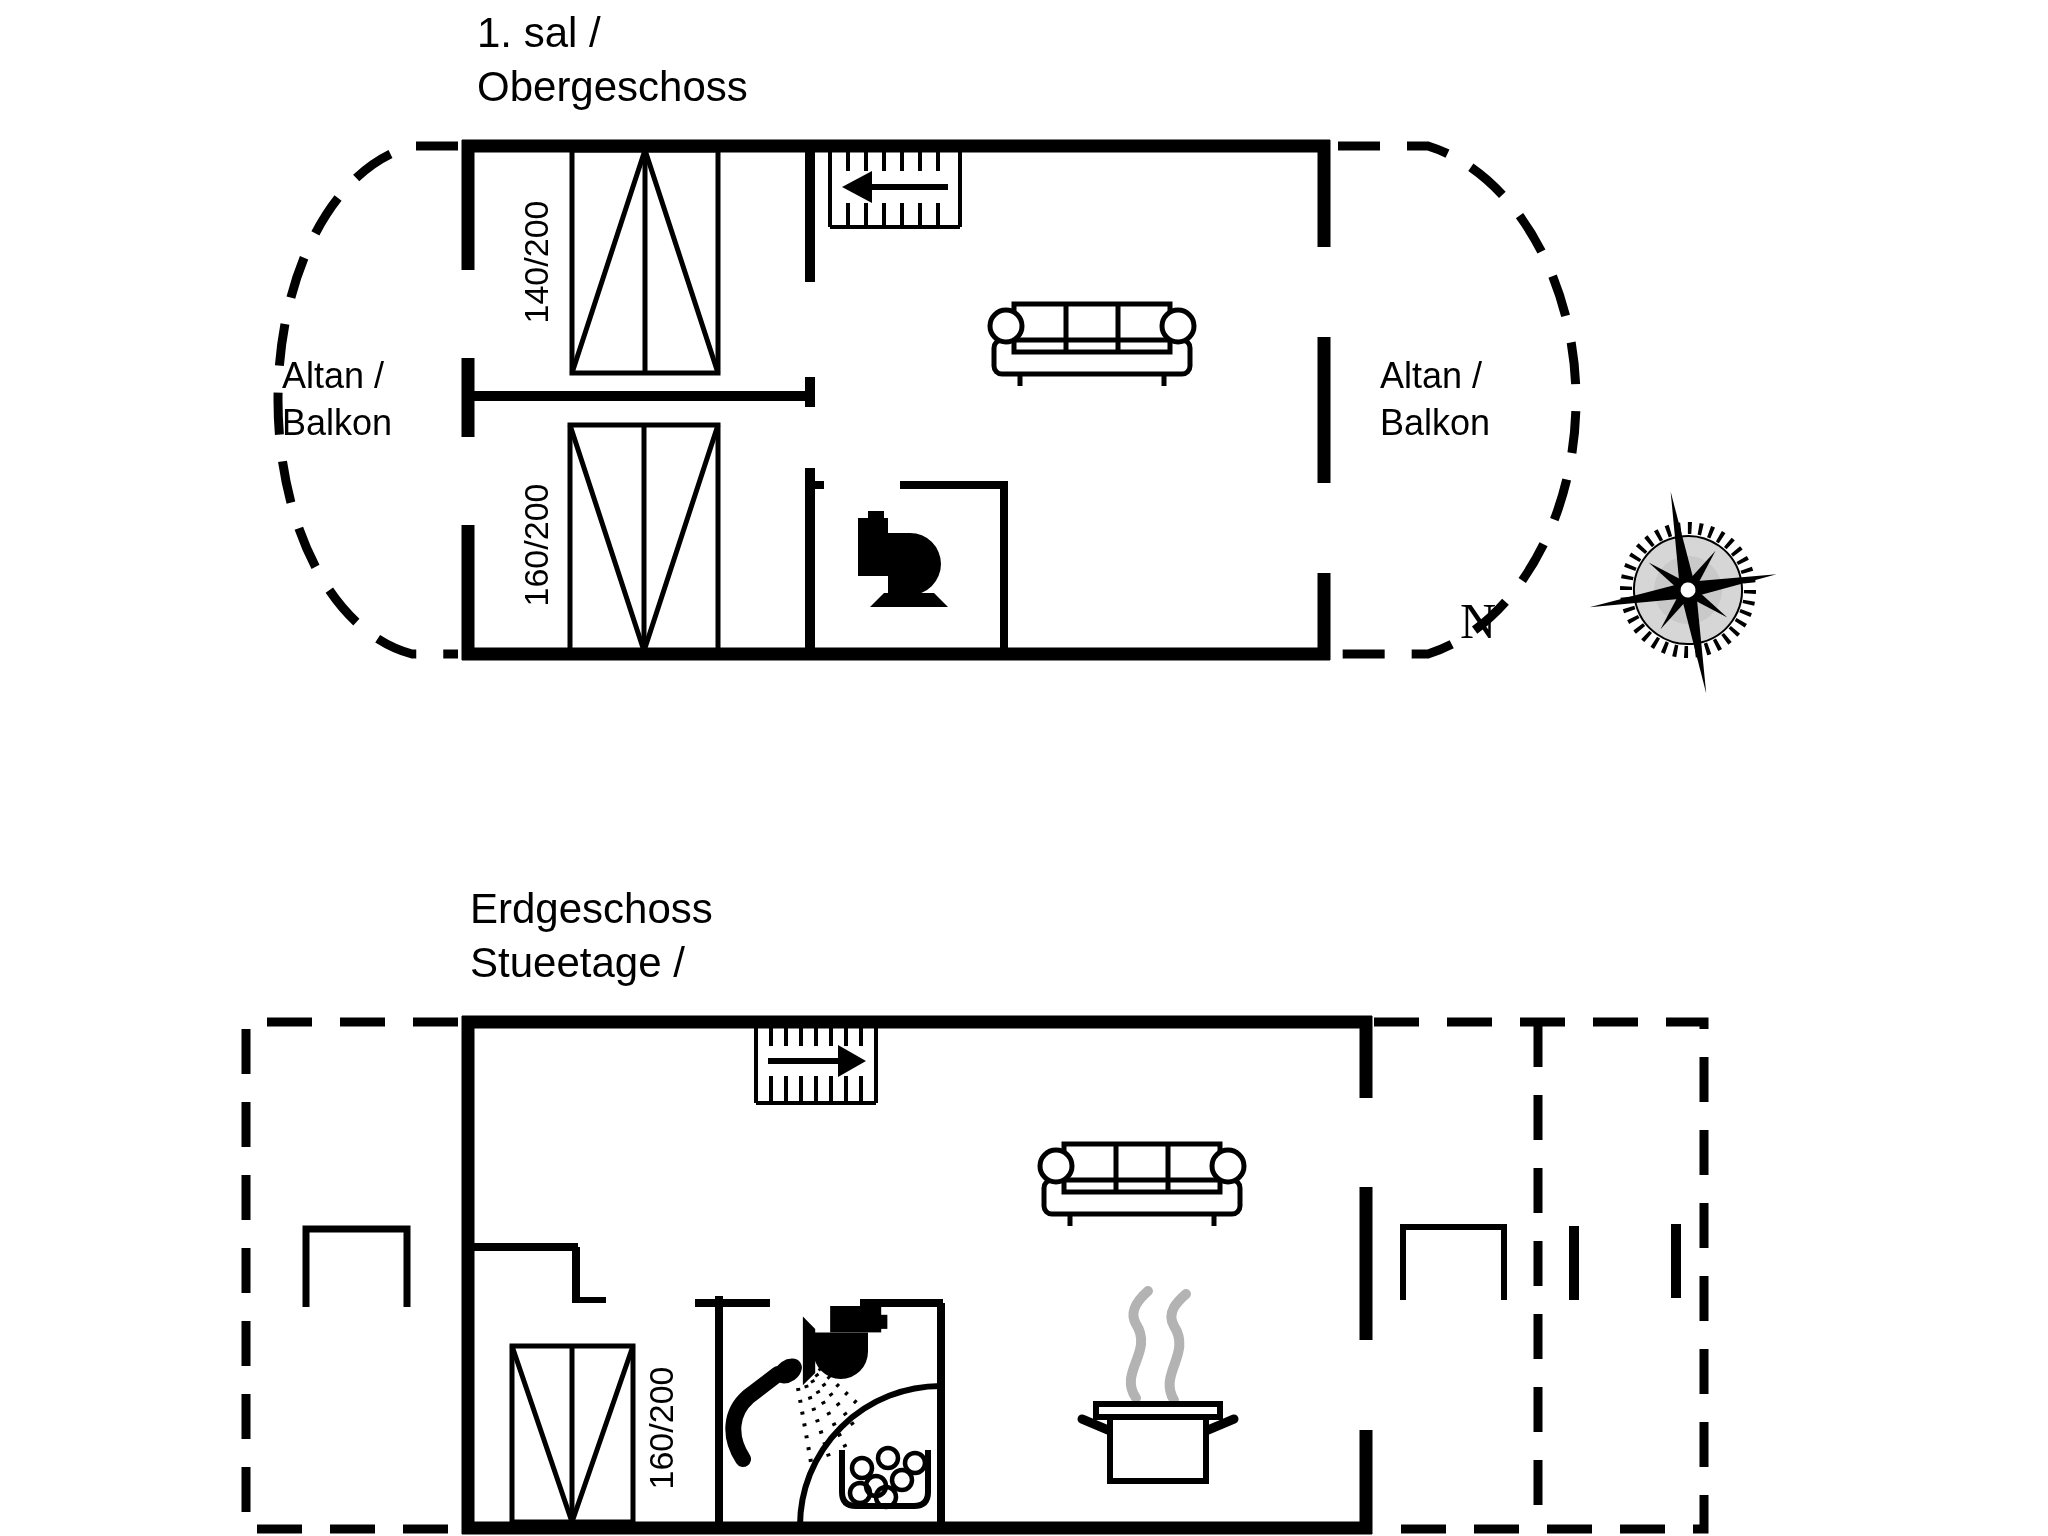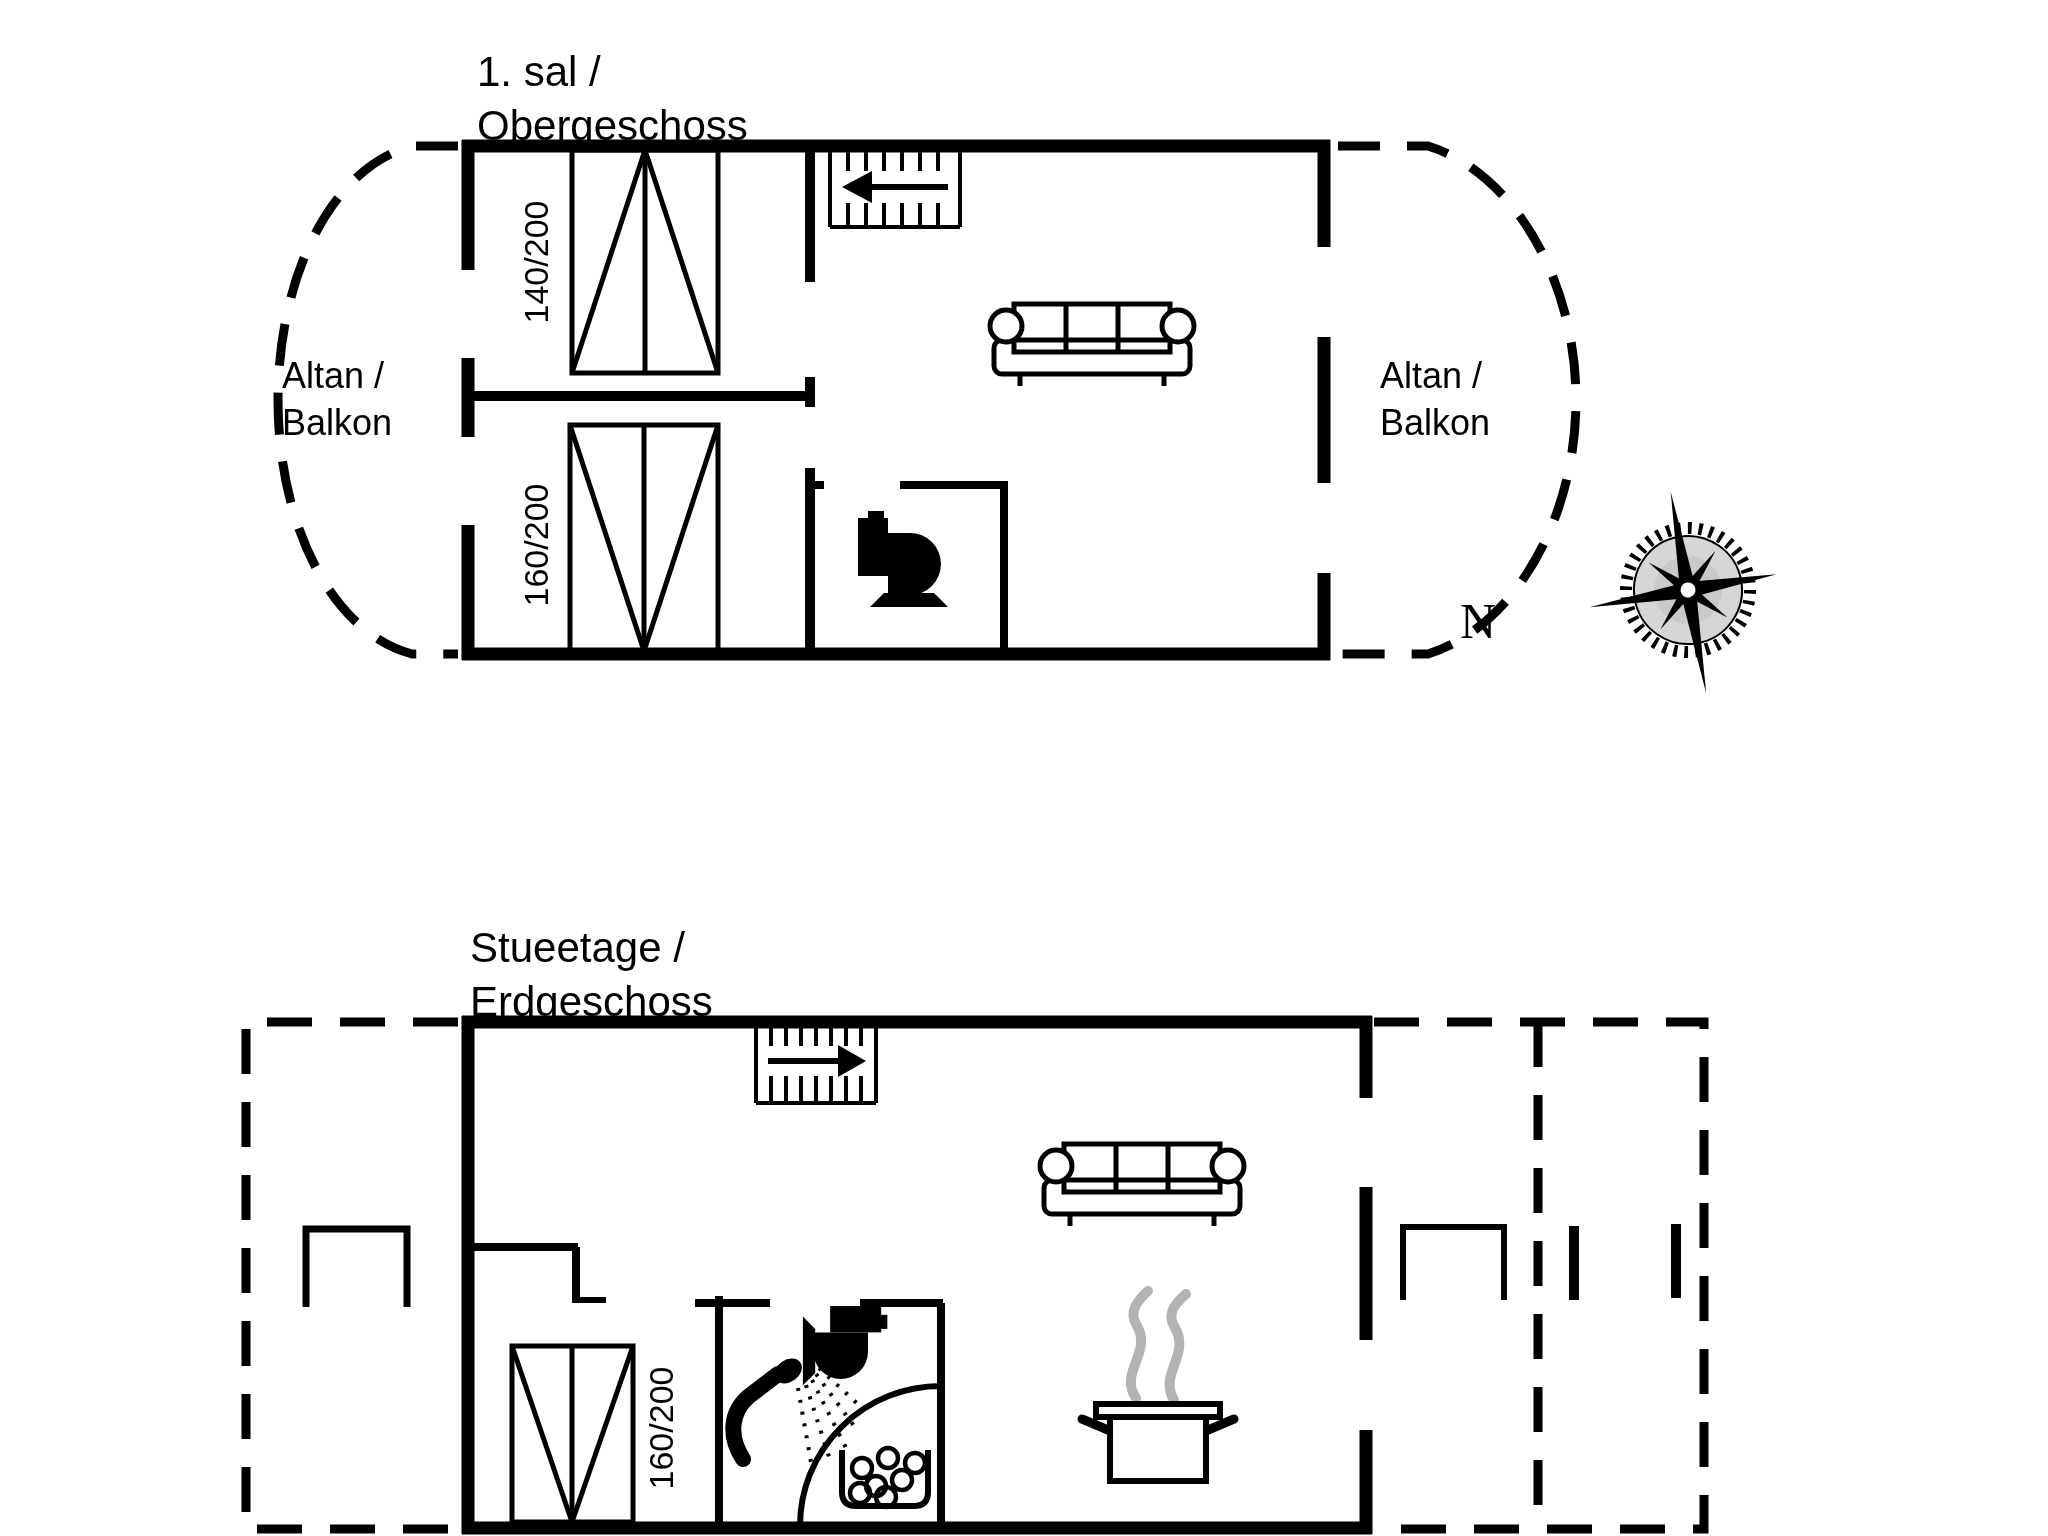--- a/index.html
+++ b/index.html
@@ -1,20 +1,20 @@
 <!DOCTYPE html>
 <html><head>
 <meta charset="utf-8">
 <style>
   html,body{margin:0;padding:0;background:#ffffff;}
   #canvas{position:relative;width:2048px;height:1536px;background:#ffffff;overflow:hidden;
           font-family:"Liberation Sans",sans-serif;color:#000;}
   #plan-svg{position:absolute;left:0;top:0;}
   .lbl{position:absolute;white-space:nowrap;color:#000;}
-  .title{font-size:42px;line-height:54px;margin-top:39px;}
+  .title{font-size:42px;line-height:54px;}
   .balcony{font-size:36px;line-height:47px;width:170px;white-space:normal;}
   .bedsize{font-size:34px;width:200px;height:40px;line-height:40px;text-align:center;
            transform:rotate(-90deg);}
   .north{font-family:"Liberation Serif","DejaVu Serif",serif;font-size:50px;width:60px;
          text-align:center;}
 </style>
 </head>
 <body>
 
 <div id="canvas">
@@ -227,20 +227,20 @@
   <div class="lbl balcony" style="left:1380px;top:352px;">
     <div>Altan /</div>
     <div>Balkon</div>
   </div>
 
   <div class="lbl bedsize" style="left:436px;top:242px;">140/200</div>
 
   <div class="lbl bedsize" style="left:436px;top:525px;">160/200</div>
 
   <div class="lbl title" style="left:470px;top:882px;">
+    <div>Erdgeschoss</div>
     <div>Stueetage /</div>
-    <div>Erdgeschoss</div>
   </div>
 
   <div class="lbl bedsize" style="left:561px;top:1408px;">160/200</div>
 
   <div class="lbl north" style="left:1448px;top:592px;">N</div>
 </div>
 
 </body></html>

